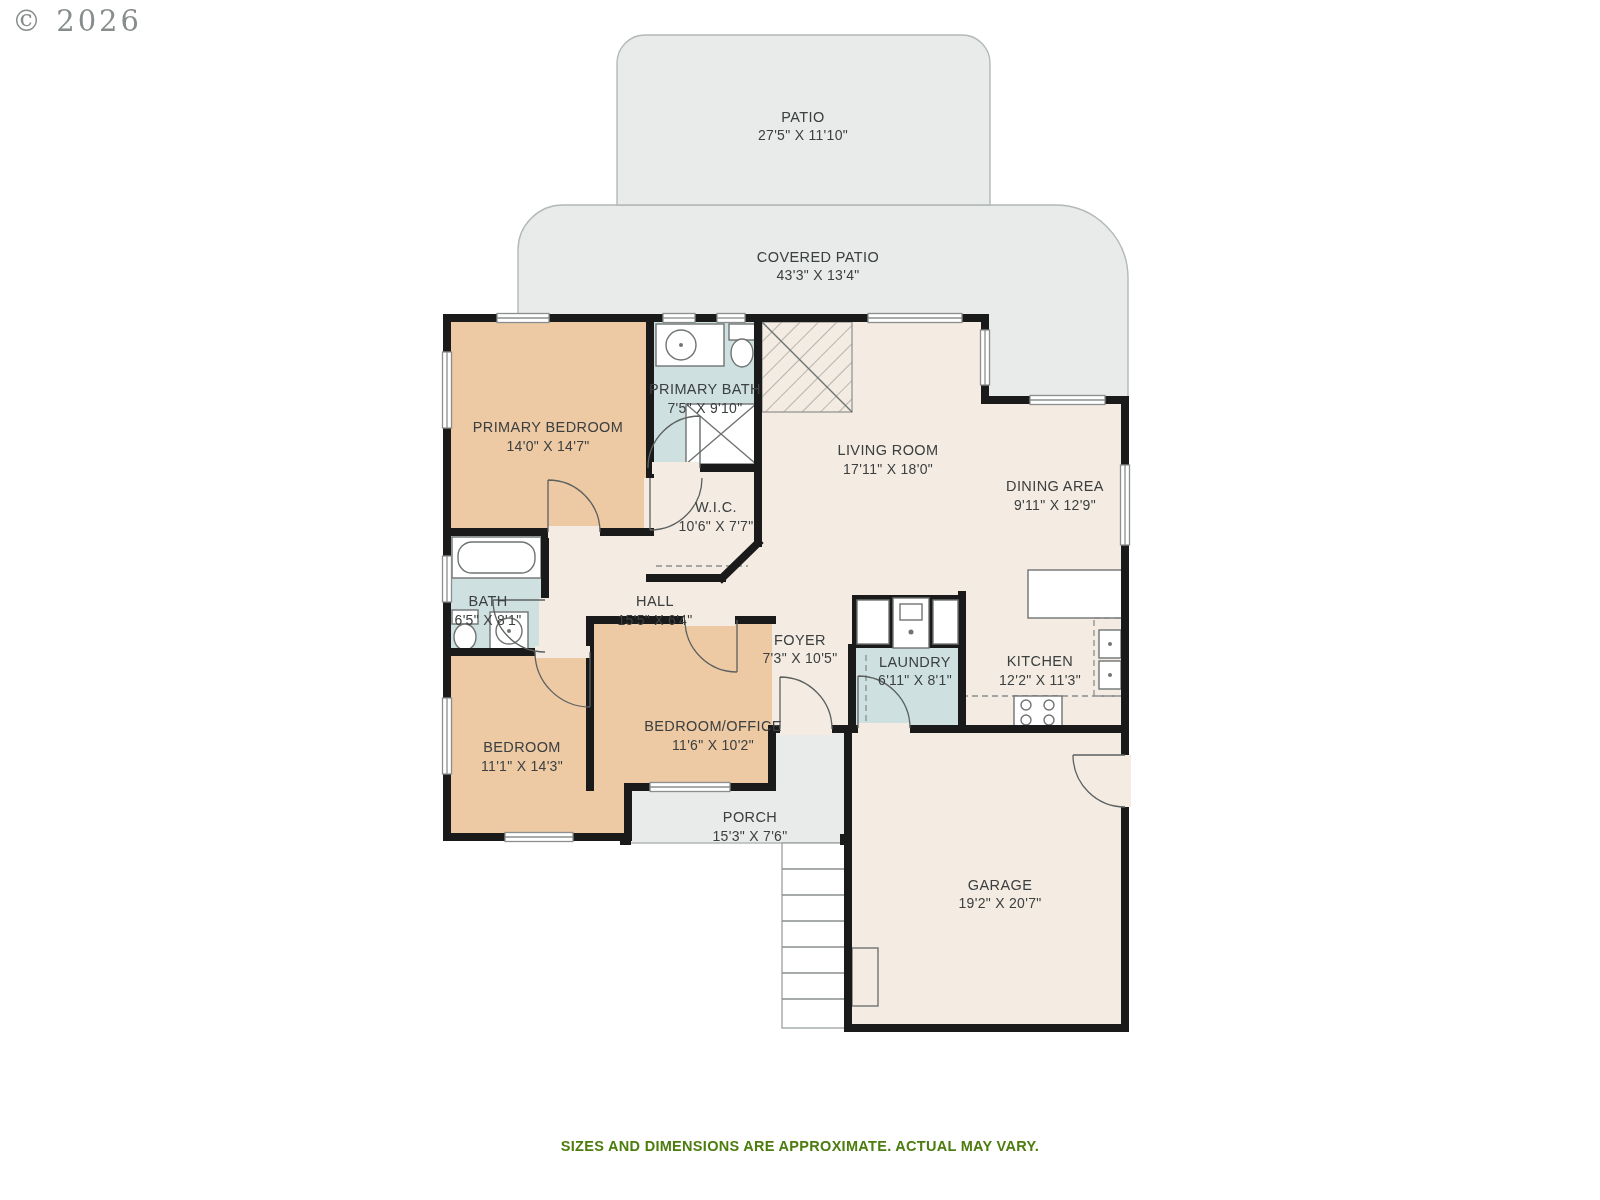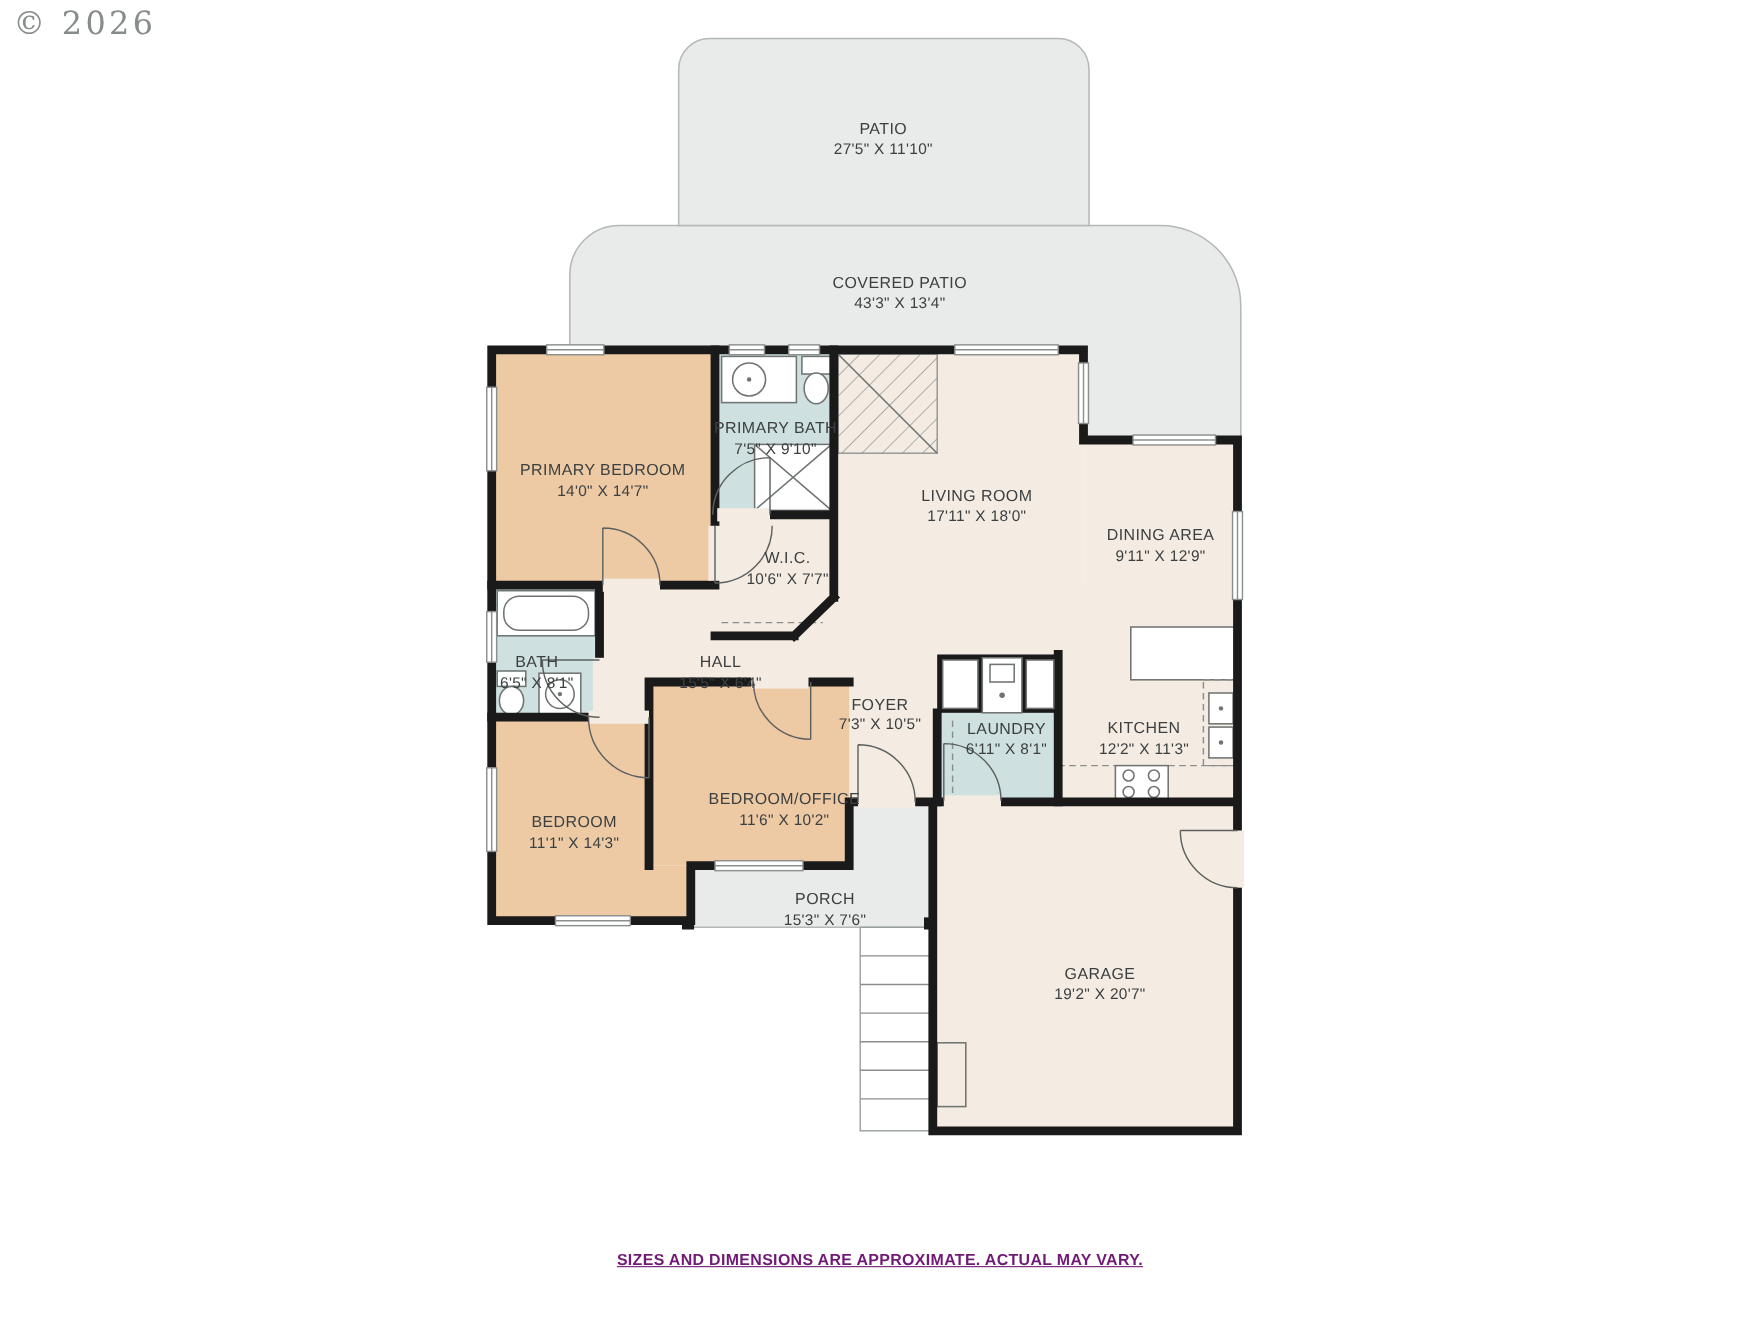--- a/index.html
+++ b/index.html
@@ -6,21 +6,21 @@
     --c-wall:#1a1a1a; --c-interior:#f4ebe2; --c-bedroom:#edc9a4; --c-bath:#cfe0e1;
     --c-outdoor:#e9eaea; --c-outline:#b4b8b8; --c-text:#3c4040; --c-muted:#878c8c; --c-fixture:#6f7473;
   }
   html,body{margin:0;padding:0;background:#ffffff;}
   #stage{position:relative;width:1400px;height:1200px;background:#ffffff;overflow:hidden;
          font-family:"Liberation Sans",sans-serif;}
   #plan{position:absolute;left:0;top:0;}
   .copyright{position:absolute;left:12px;top:4px;font-family:"DejaVu Serif",serif;
              font-size:29px;color:var(--c-muted);letter-spacing:3px;}
   .disclaimer{position:absolute;left:0;top:1138px;width:1600px;text-align:center;
-              font-size:14.5px;font-weight:bold;color:#701a75;letter-spacing:.3px;text-decoration:underline;}
+              font-size:14.5px;font-weight:bold;color:#4d7c0f;letter-spacing:.3px;}
   
   .outdoor{fill:var(--c-outdoor);stroke:var(--c-outline);stroke-width:1.4;}
   .cream{fill:var(--c-interior);stroke:none;}
   .tan{fill:var(--c-bedroom);stroke:none;}
   .blue{fill:var(--c-bath);stroke:none;}
   .wall{stroke:var(--c-wall);stroke-width:8;fill:none;stroke-linecap:square;}
   .gap{fill:var(--c-interior);stroke:none;}
   .win{fill:#ffffff;stroke:#8a8f8e;stroke-width:1.3;}
   .winline{stroke:#8a8f8e;stroke-width:1.3;fill:none;}
   .door{stroke:#5c6160;stroke-width:1.3;fill:none;}

